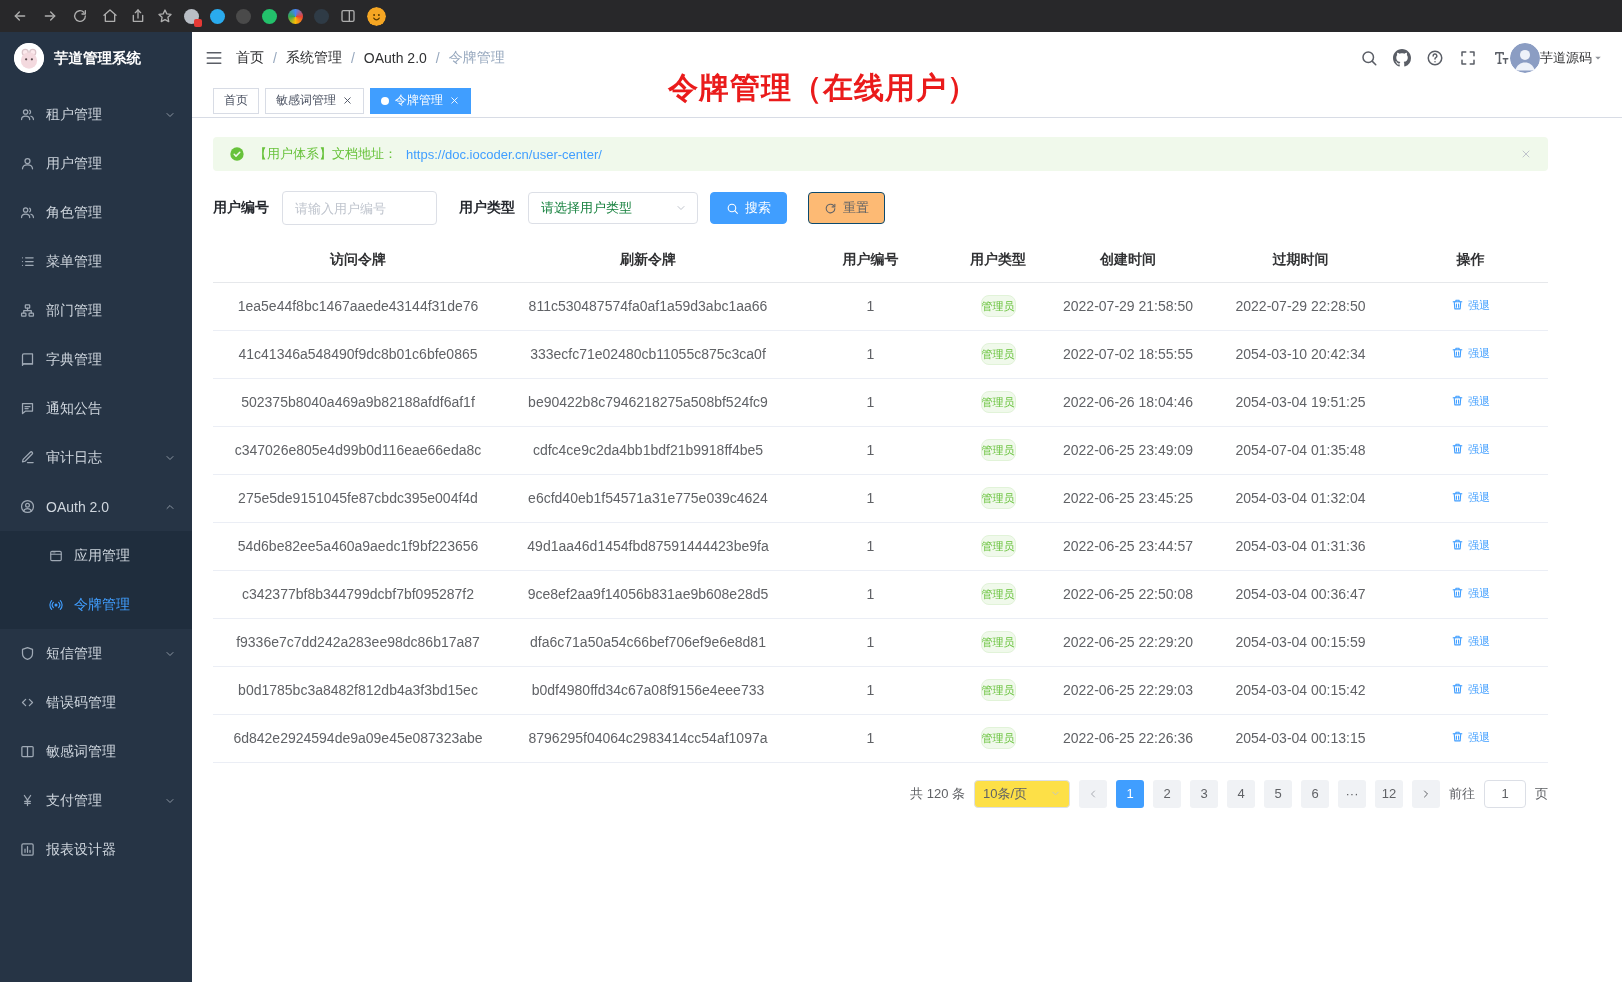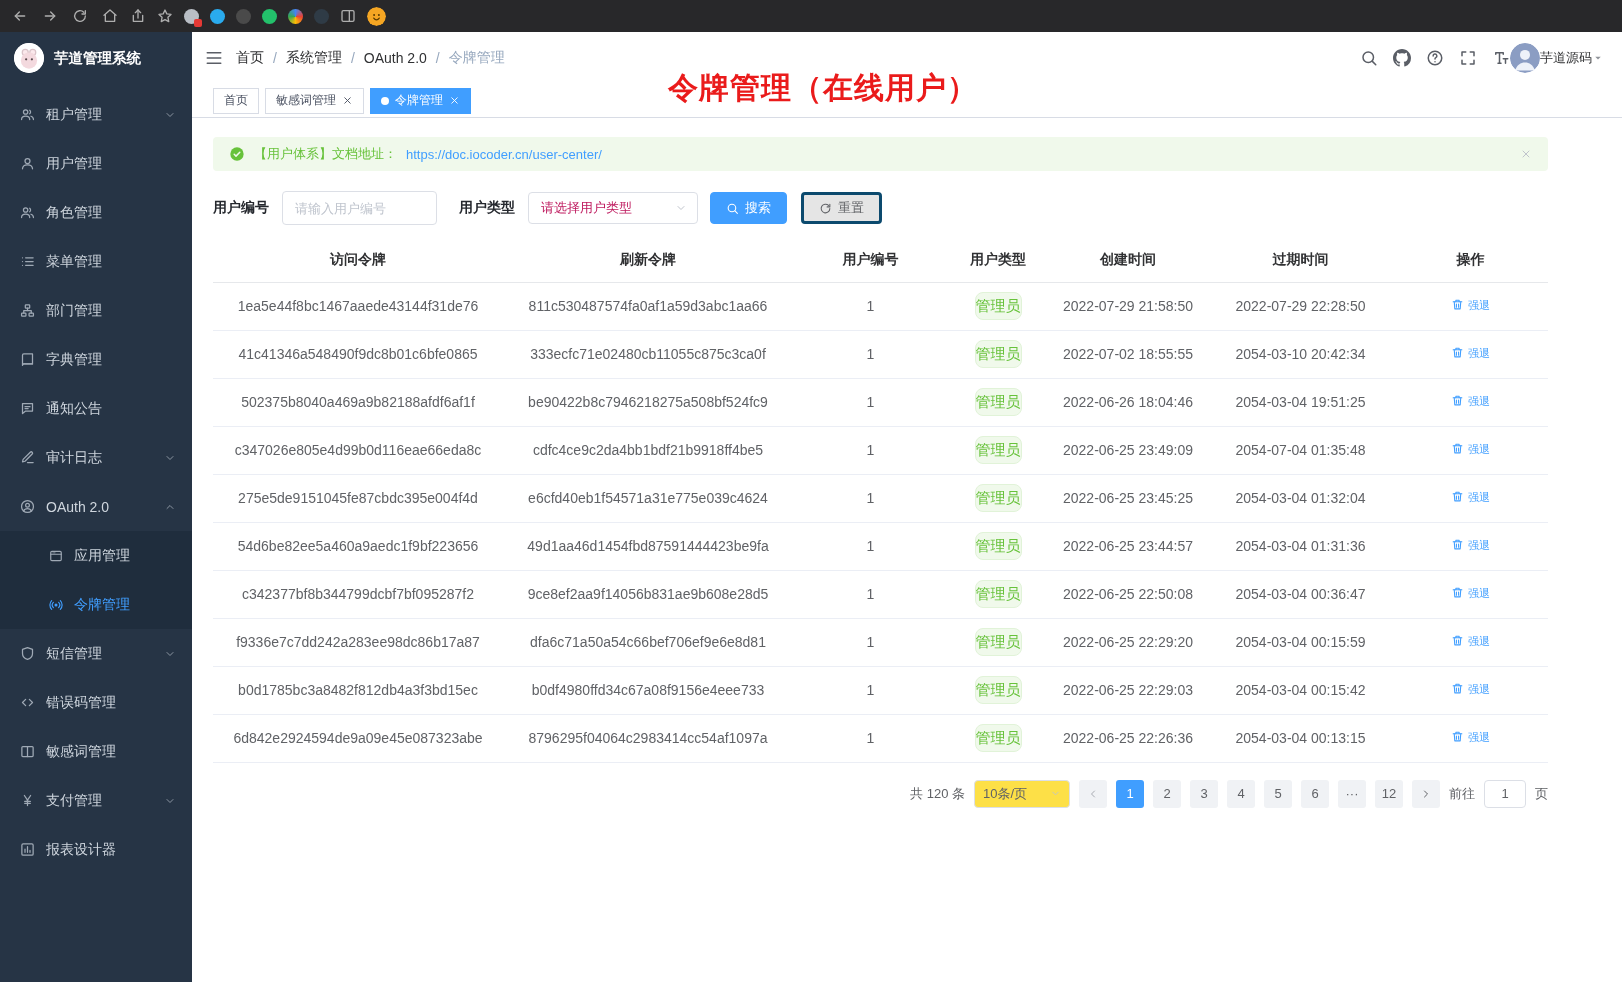--- a/index.html
+++ b/index.html
@@ -65,31 +65,31 @@
   .alert-check{width:16px;height:16px}
   .alert-text{font-size:13px;color:#67c23a}
   .alert-link{font-size:13px;color:#409eff;cursor:pointer}
   .alert-close{margin-left:auto;width:12px;height:12px;color:#c0c4cc;cursor:pointer}
 
   .filters{display:flex;align-items:center;margin-bottom:13px}
   .filter-label{font-size:14px;font-weight:700;color:#25282e;margin-right:13px;white-space:nowrap}
   .finput{width:155px;height:32px;border:1px solid #dcdfe6;border-radius:4px;padding:16px 12px;font-size:13px;color:#606266;outline:none;background:#fff}
   .finput::placeholder{color:#bfc4cd}
   .fgap{width:22px}
-  .fselect{width:170px;height:32px;border:1px solid #dcdfe6;border-radius:4px;padding:0 10px 0 12px;font-size:13px;color:#be185d;background:#fff;display:flex;align-items:center;justify-content:space-between;cursor:pointer}
+  .fselect{width:170px;height:32px;border:1px solid #dcdfe6;border-radius:4px;padding:0 10px 0 12px;font-size:13px;color:#15803d;background:#fff;display:flex;align-items:center;justify-content:space-between;cursor:pointer}
   .fselect .caret{width:12px;height:12px;color:#c0c4cc}
   .btn{height:32px;border-radius:4px;display:inline-flex;align-items:center;gap:6px;padding:0 15px;font-size:13px;cursor:pointer}
   .btn .icon{width:13px;height:13px}
   .btn-primary{background:#409eff;color:#fff;border:1px solid #409eff;margin-left:12px}
-  .btn-plain{background:#e5e5e5;color:#606266;border:3px solid #0c4a6e;margin-left:14px}
+  .btn-plain{background:#fdba74;color:#606266;border:1px solid #0c4a6e;margin-left:21px}
 
   table{width:100%;border-collapse:collapse;table-layout:fixed}
   th{height:44px;font-size:14px;font-weight:600;color:#303133;border-bottom:1px solid #e6e8eb;text-align:center;white-space:nowrap}
   td{height:48px;font-size:14px;color:#606266;border-bottom:1px solid #ebeef5;text-align:center;white-space:nowrap;overflow:hidden}
-  .tag-success{display:inline-block;padding:3px 0;background:#f0f9eb;border:1px solid #e1f3d8;color:#67c23a;border-radius:8px;font-size:15px;line-height:1.3}
+  .tag-success{display:inline-block;padding:3px 0;background:#f0f9eb;border:1px solid #e1f3d8;color:#67c23a;border-radius:8px;font-size:11px;line-height:1.3}
   .action-link{color:#409eff;font-size:11px;display:inline-flex;gap:4px;cursor:pointer}
   .action-link .icon{width:13px;height:13px}
 
   .pagination{display:flex;align-items:center;justify-content:flex-end;gap:9px;margin-top:17px;font-size:13px;color:#606266}
   .psize{width:96px;height:28px;border:1px solid #dcdfe6;border-radius:4px;display:flex;align-items:center;justify-content:space-between;padding:0 8px;color:#606266;background:#fde047;cursor:pointer}
   .psize .caret{width:11px;height:11px;color:#c0c4cc}
   .pbtn{min-width:28px;height:28px;border-radius:3px;background:#f0f2f5;display:inline-flex;align-items:center;justify-content:center;font-size:13px;color:#606266;cursor:pointer;padding:0 4px}
   .pbtn.active{background:#409eff;color:#fff}
   .pbtn .icon{width:12px;height:12px}
   .pbtn.prev{color:#a8abb2}

